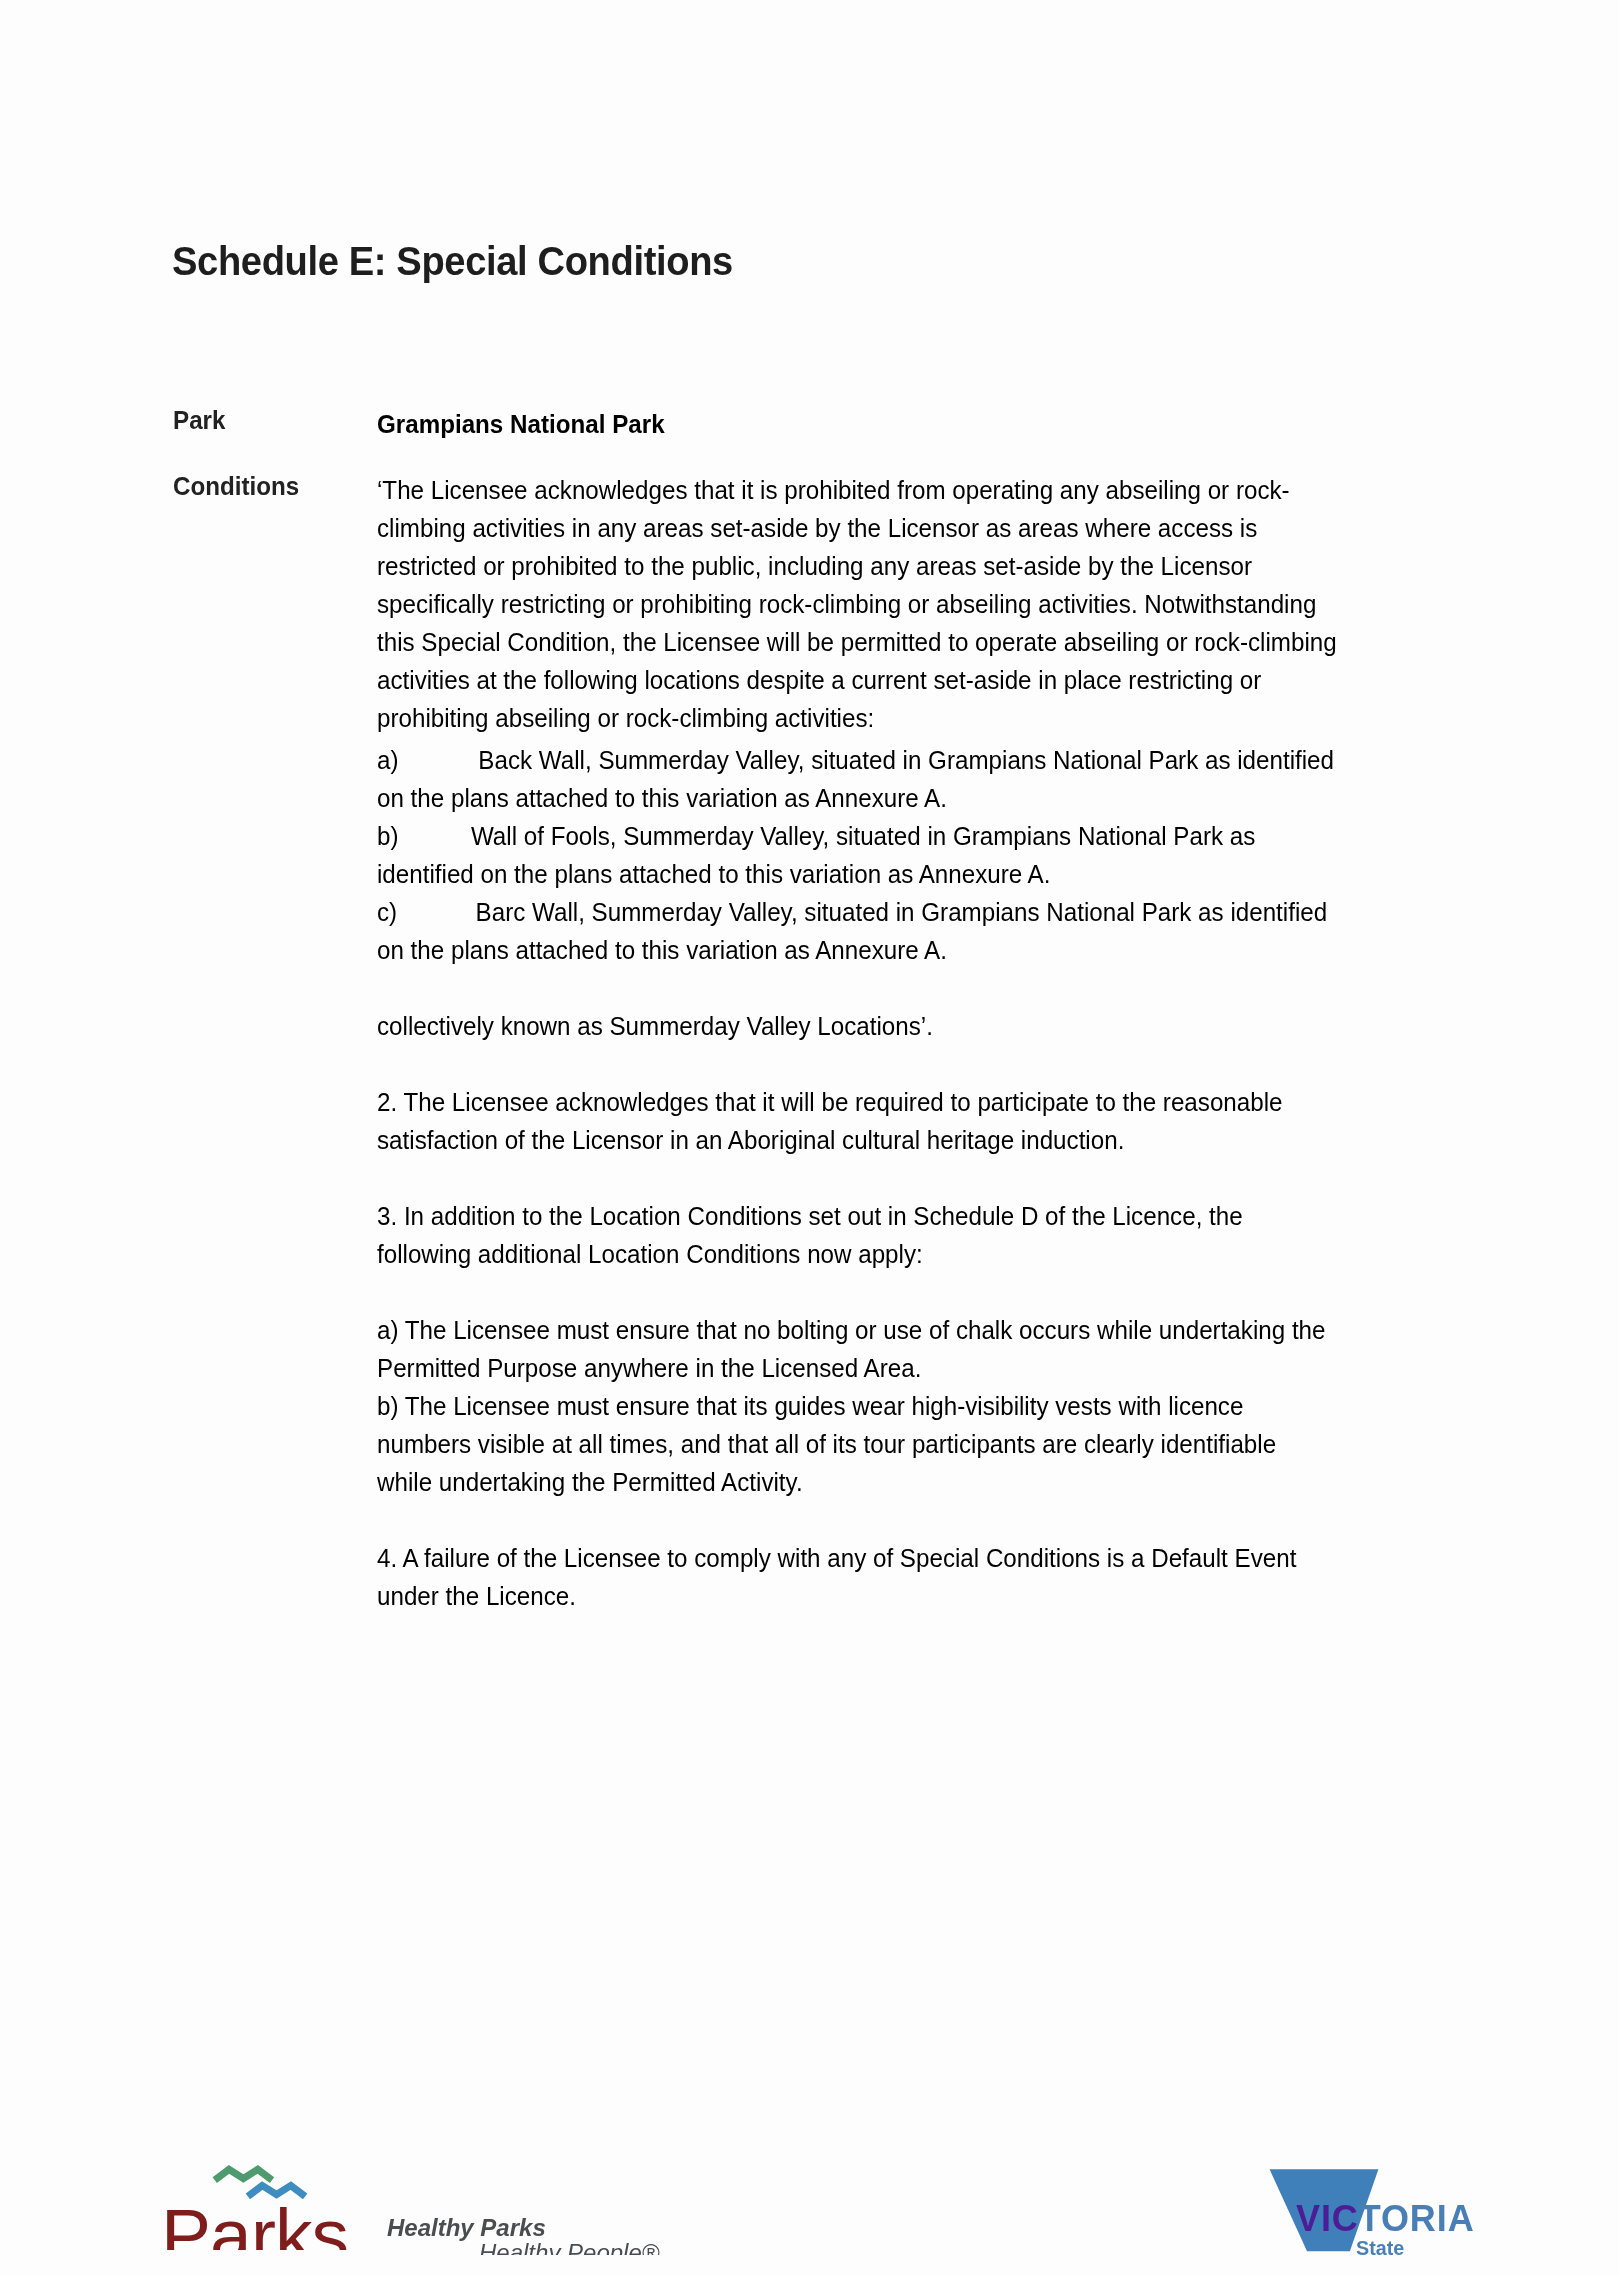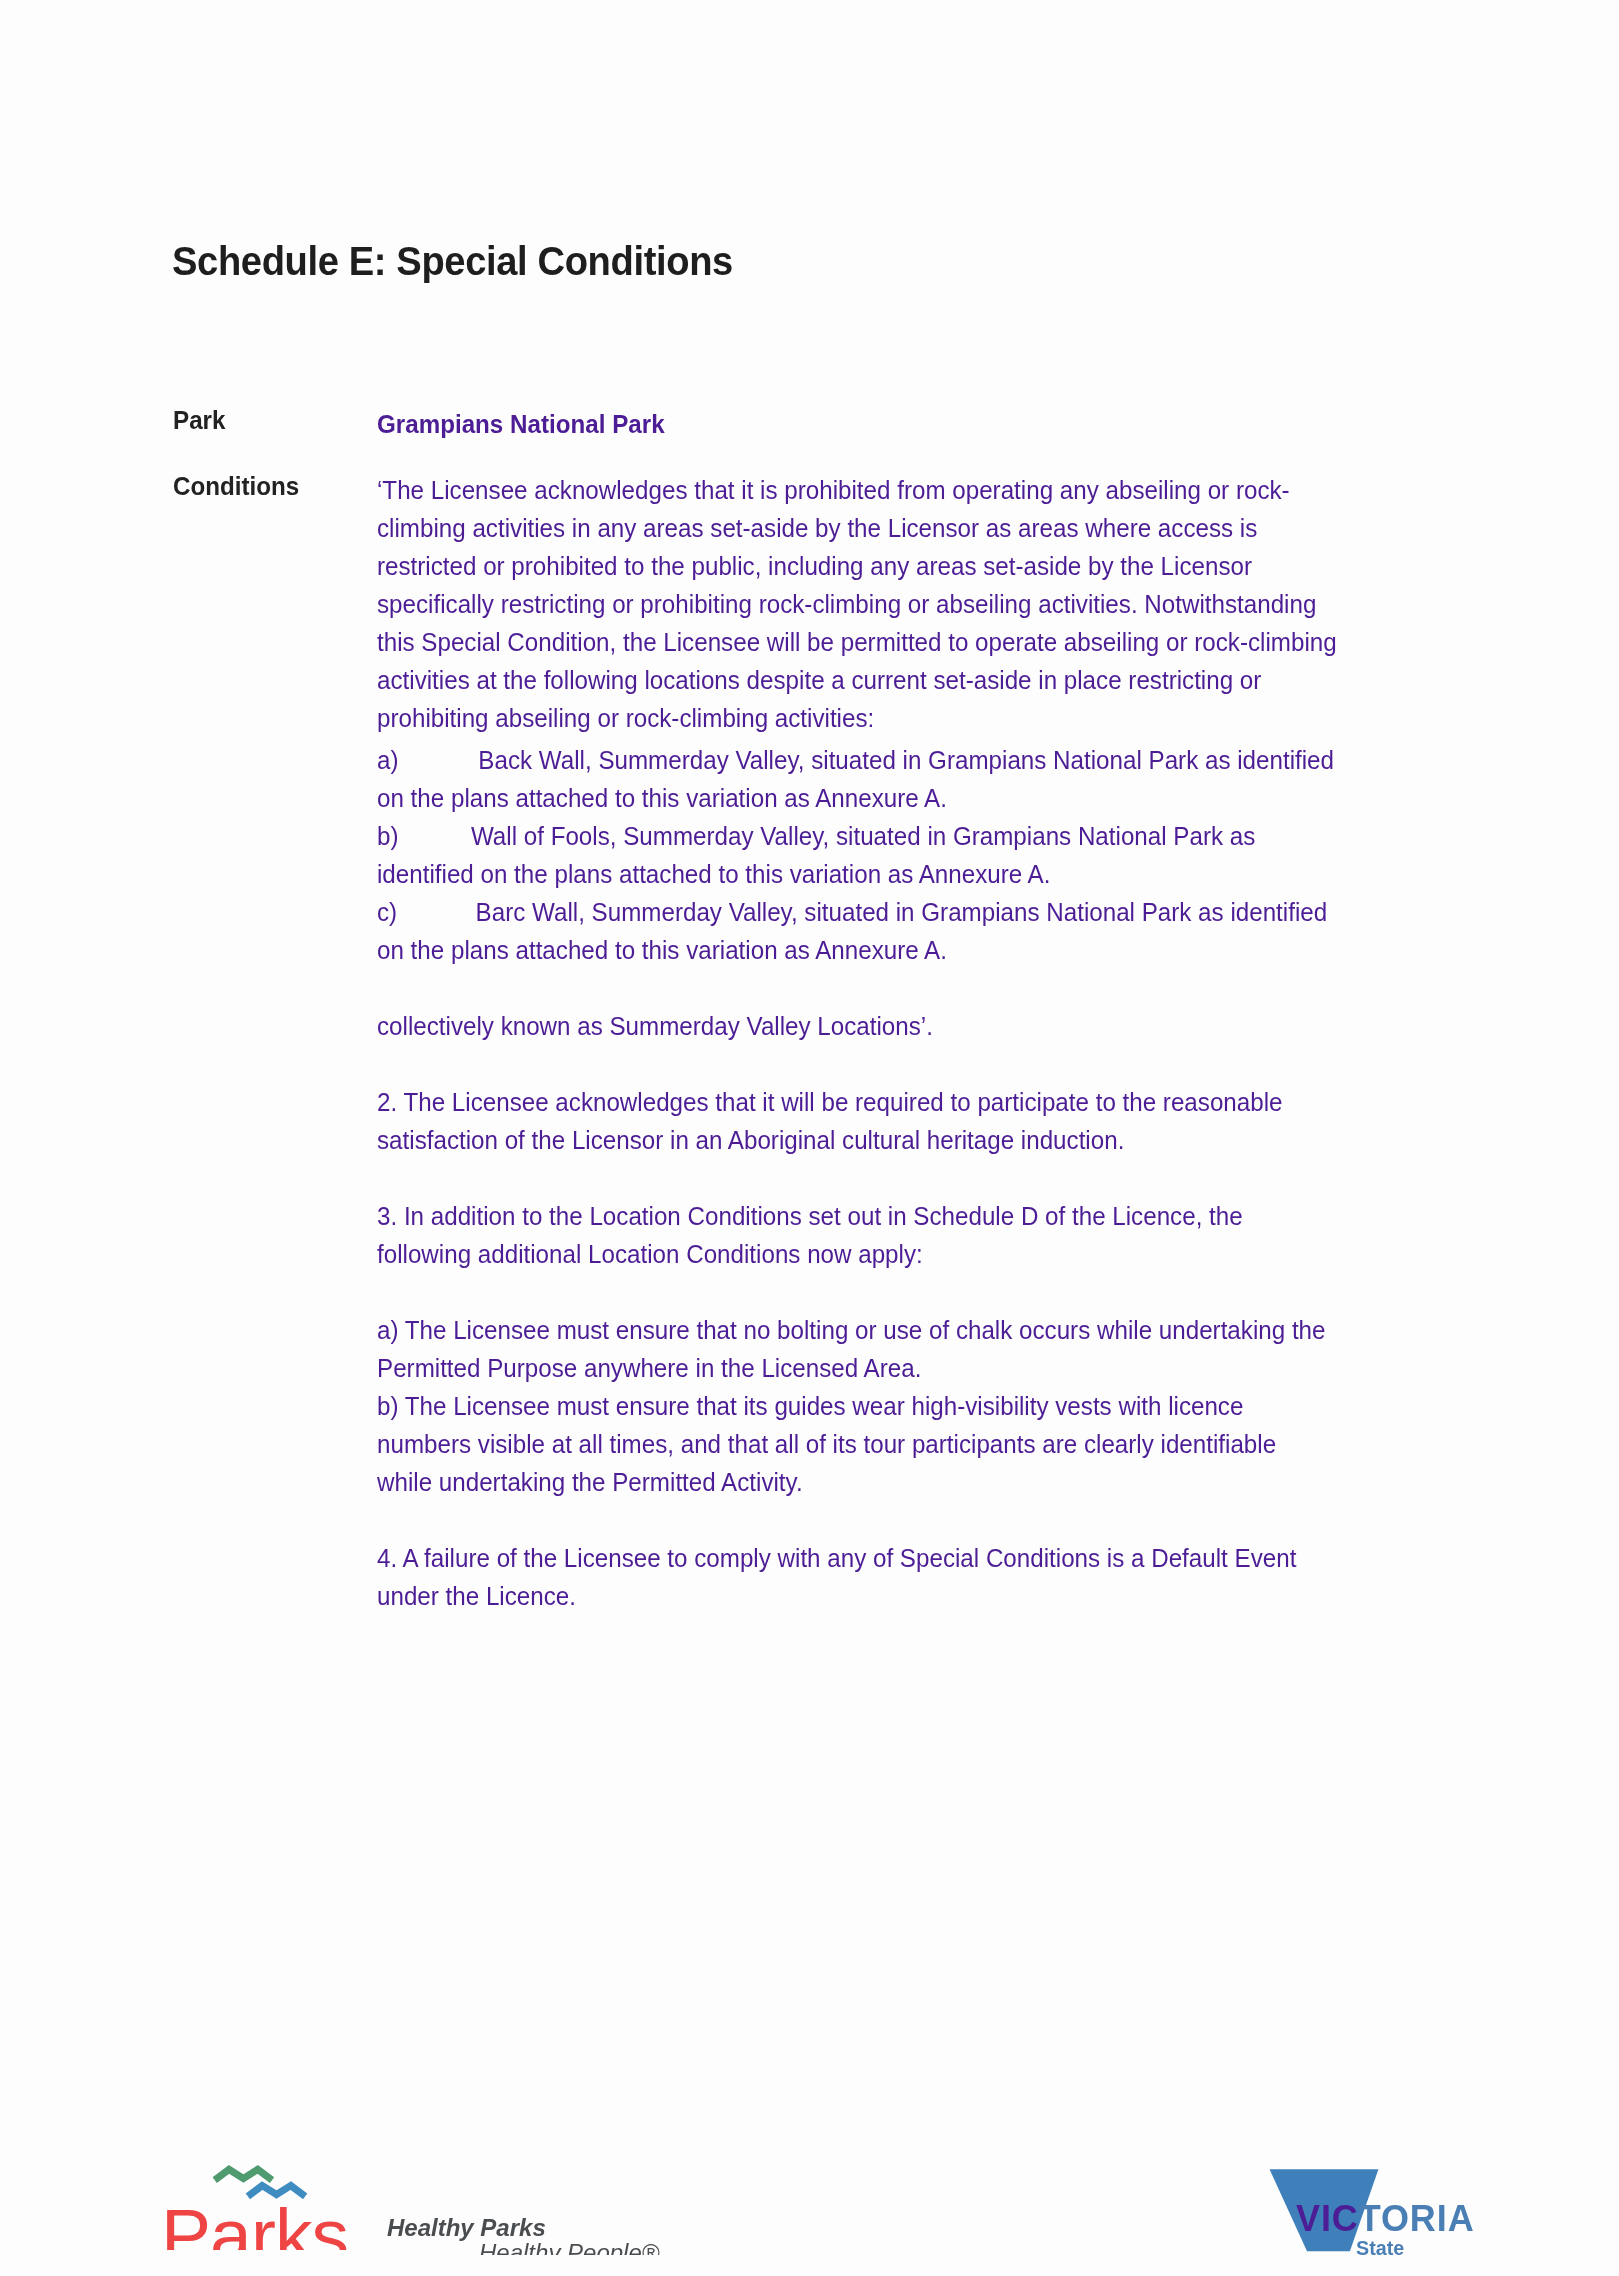--- a/index.html
+++ b/index.html
@@ -14,34 +14,34 @@
     font-size: 41px; font-weight: bold; letter-spacing: -0.4px; color: #1e1e1e;
     transform: scaleX(0.93); transform-origin: left top;
   }
   .row { position: absolute; left: 0; width: 1619px; }
   .label {
     position: absolute; left: 173px; font-size: 26px; font-weight: bold; color: #222;
     transform: scaleX(0.93); transform-origin: left top; white-space: nowrap;
   }
   .content {
     position: absolute; left: 377px; width: 1155px;
-    font-size: 26px; line-height: 38px; color: #4c1d95;
+    font-size: 26px; line-height: 38px; color: #000000;
   }
   .content p { margin: 0 0 38px 0; }
   .content p.tight { margin-bottom: 4px; }
   .park-name { font-weight: bold; }
   .line { display: block; white-space: nowrap; transform: scaleX(0.93); transform-origin: left top; }
   .item-letter { display: inline-block; width: 109px; }
   .item-letter.b { width: 101px; }
   .item-letter.c { width: 106px; }
 
   
   .parks-logo { position: absolute; left: 161px; top: 2164px; width: 197px; height: 86px; overflow: hidden; }
   .parks-word {
-    position: absolute; left: 0; top: 34px; font-size: 75px; font-weight: normal; color: #ef4444;
+    position: absolute; left: 0; top: 34px; font-size: 75px; font-weight: normal; color: #7f1d1d;
     letter-spacing: -0.9px; line-height: 1;
   }
   .tagline { position: absolute; left: 387px; top: 2214px; width: 287px; height: 41px; overflow: hidden; }
   .tag1 { position: absolute; left: 0; top: 0; font-size: 24px; font-style: italic; font-weight: bold; color: #4a4d50; }
   .tag2 { position: absolute; left: 92px; top: 25px; font-size: 24px; font-style: italic; font-weight: normal; color: #4a4d50; white-space: nowrap; }
   .vic-logo { position: absolute; left: 1266px; top: 2162px; width: 260px; height: 93px; overflow: hidden; }
   .vic-word {
     position: absolute; left: 30px; top: 36px; font-size: 36px; font-weight: bold; letter-spacing: 0.9px; color: #4a7fb5;
   }
   .vic-word .vw { color: #4c1d95; }

